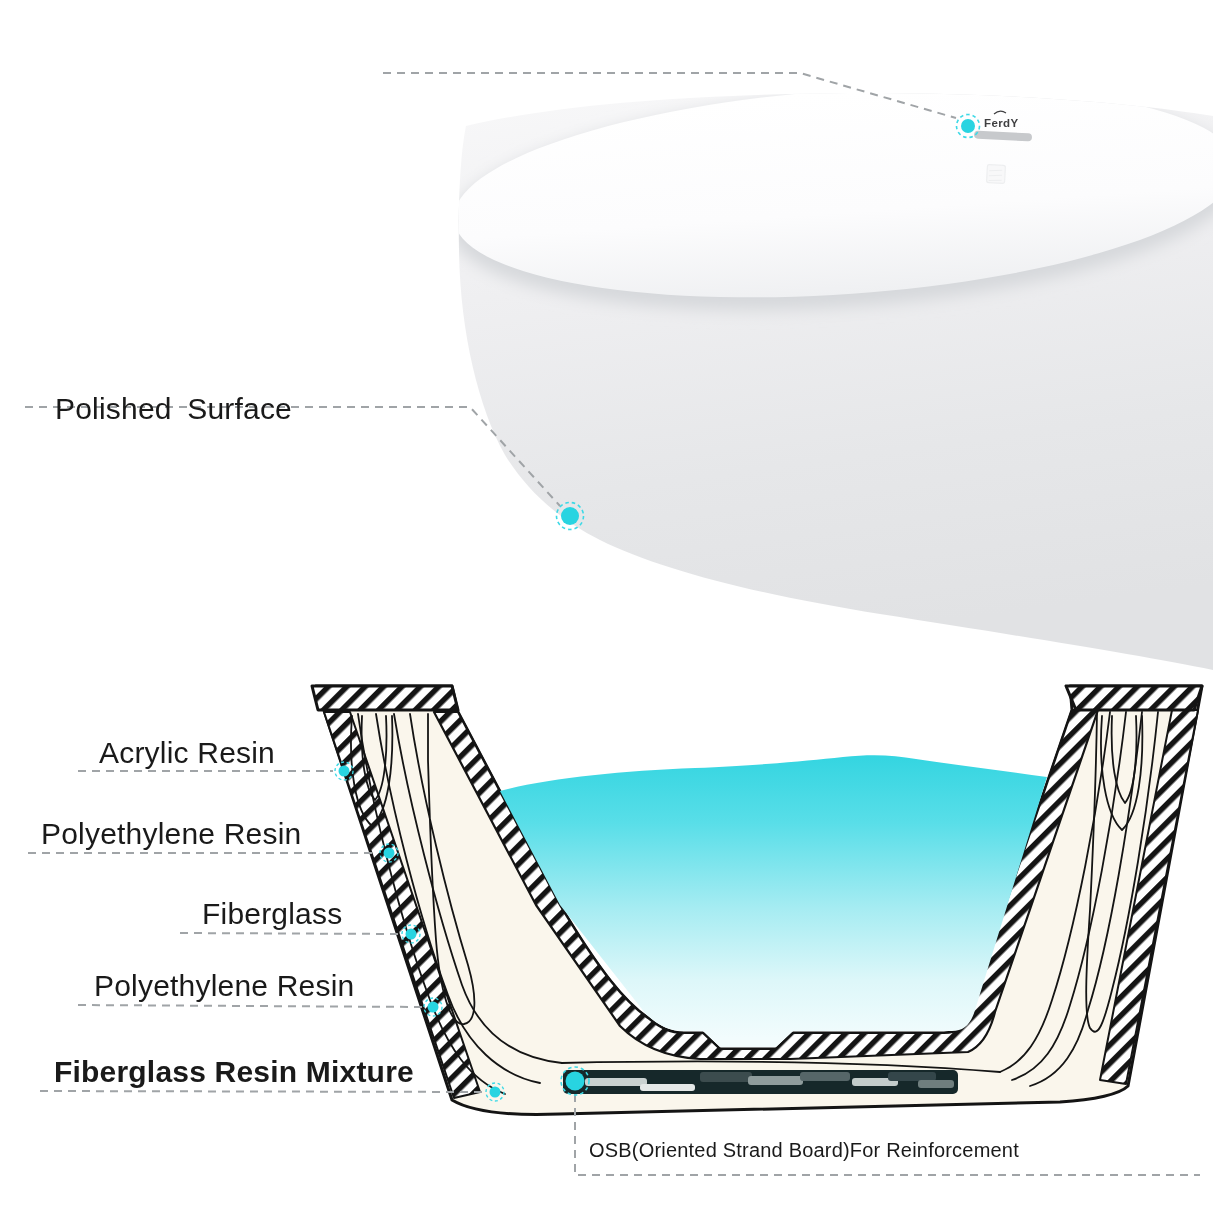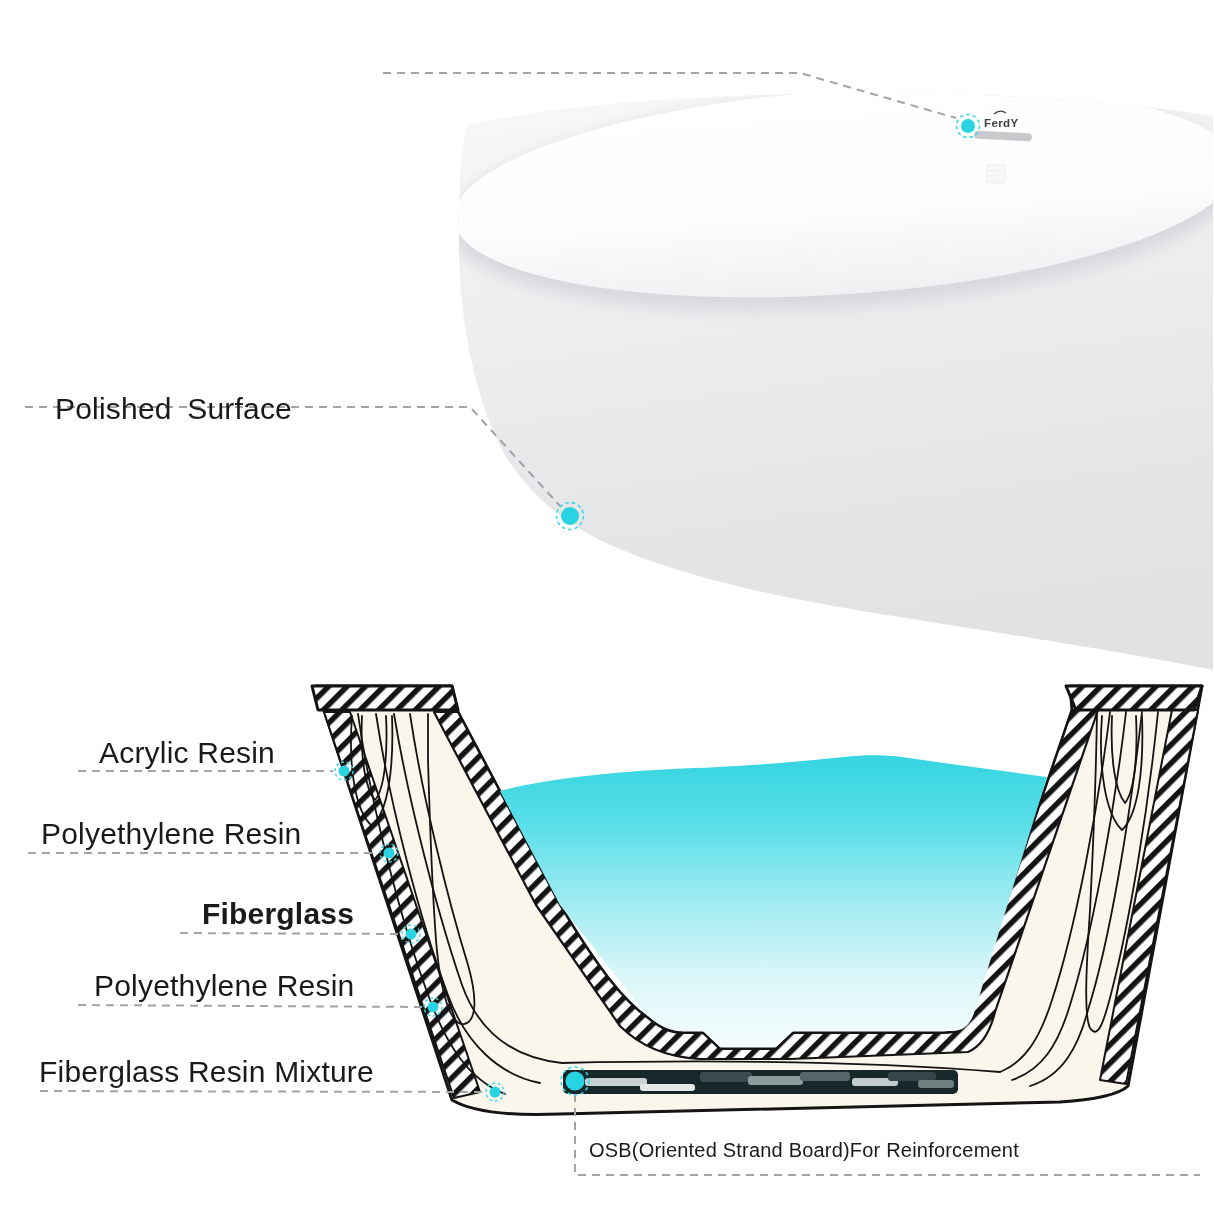--- a/index.html
+++ b/index.html
@@ -17,23 +17,23 @@
     font-size:30px;
     line-height:1.1;
     white-space:nowrap;
     letter-spacing:0.2px;
     z-index:5;
   }
   #lbl-overflow{left:384px;top:24px;}
   #lbl-polished{left:55px;top:356px;word-spacing:7px;margin-top:36px;}
   #lbl-acrylic{left:99px;top:736px;}
   #lbl-poly1{left:41px;top:817px;}
-  #lbl-fiberglass{left:202px;top:897px;font-weight:bold;}
+  #lbl-fiberglass{left:202px;top:897px;}
   #lbl-poly2{left:94px;top:969px;}
-  #lbl-mixture{left:39px;top:1055px;}
+  #lbl-mixture{left:54px;top:1055px;font-weight:bold;}
   #lbl-osb{left:589px;top:1139px;font-size:20px;}
 </style>
 </head>
 <body>
 
 <div id="stage">
 
   <svg id="scene" width="1214" height="1214" viewBox="0 0 1214 1214">
     <defs>
       <linearGradient id="gBody" x1="0" y1="0" x2="0.18" y2="1">

